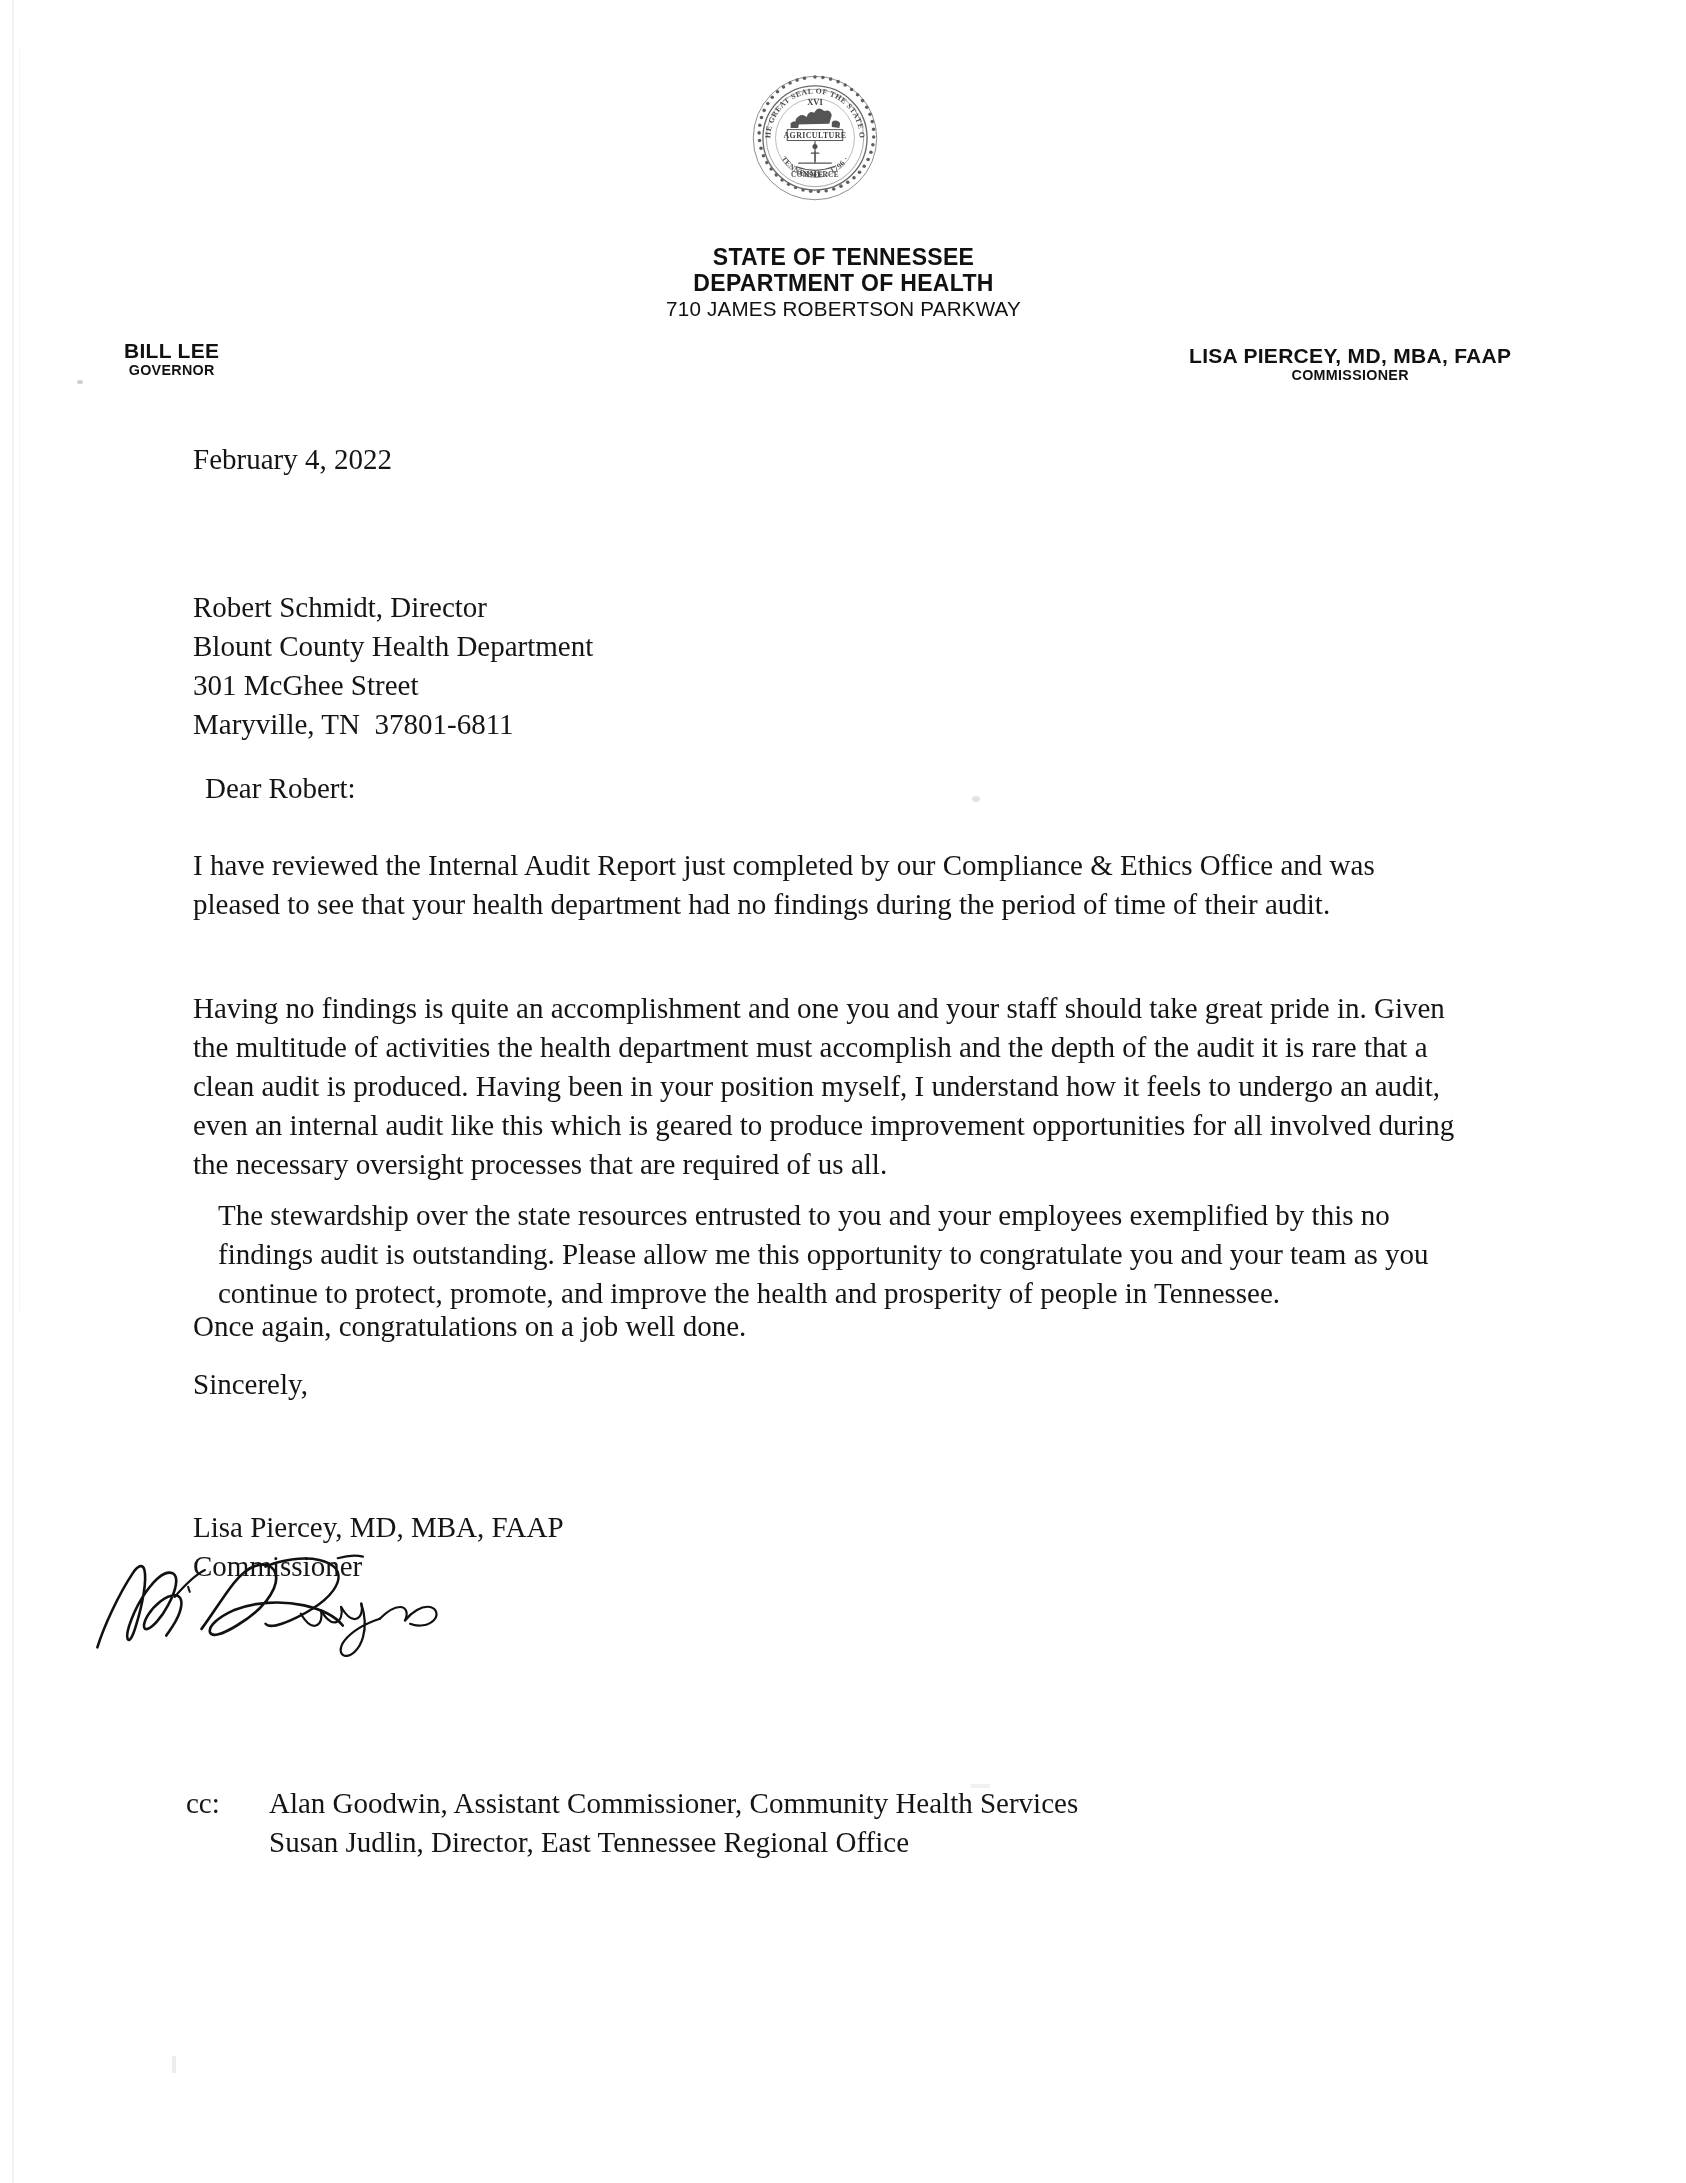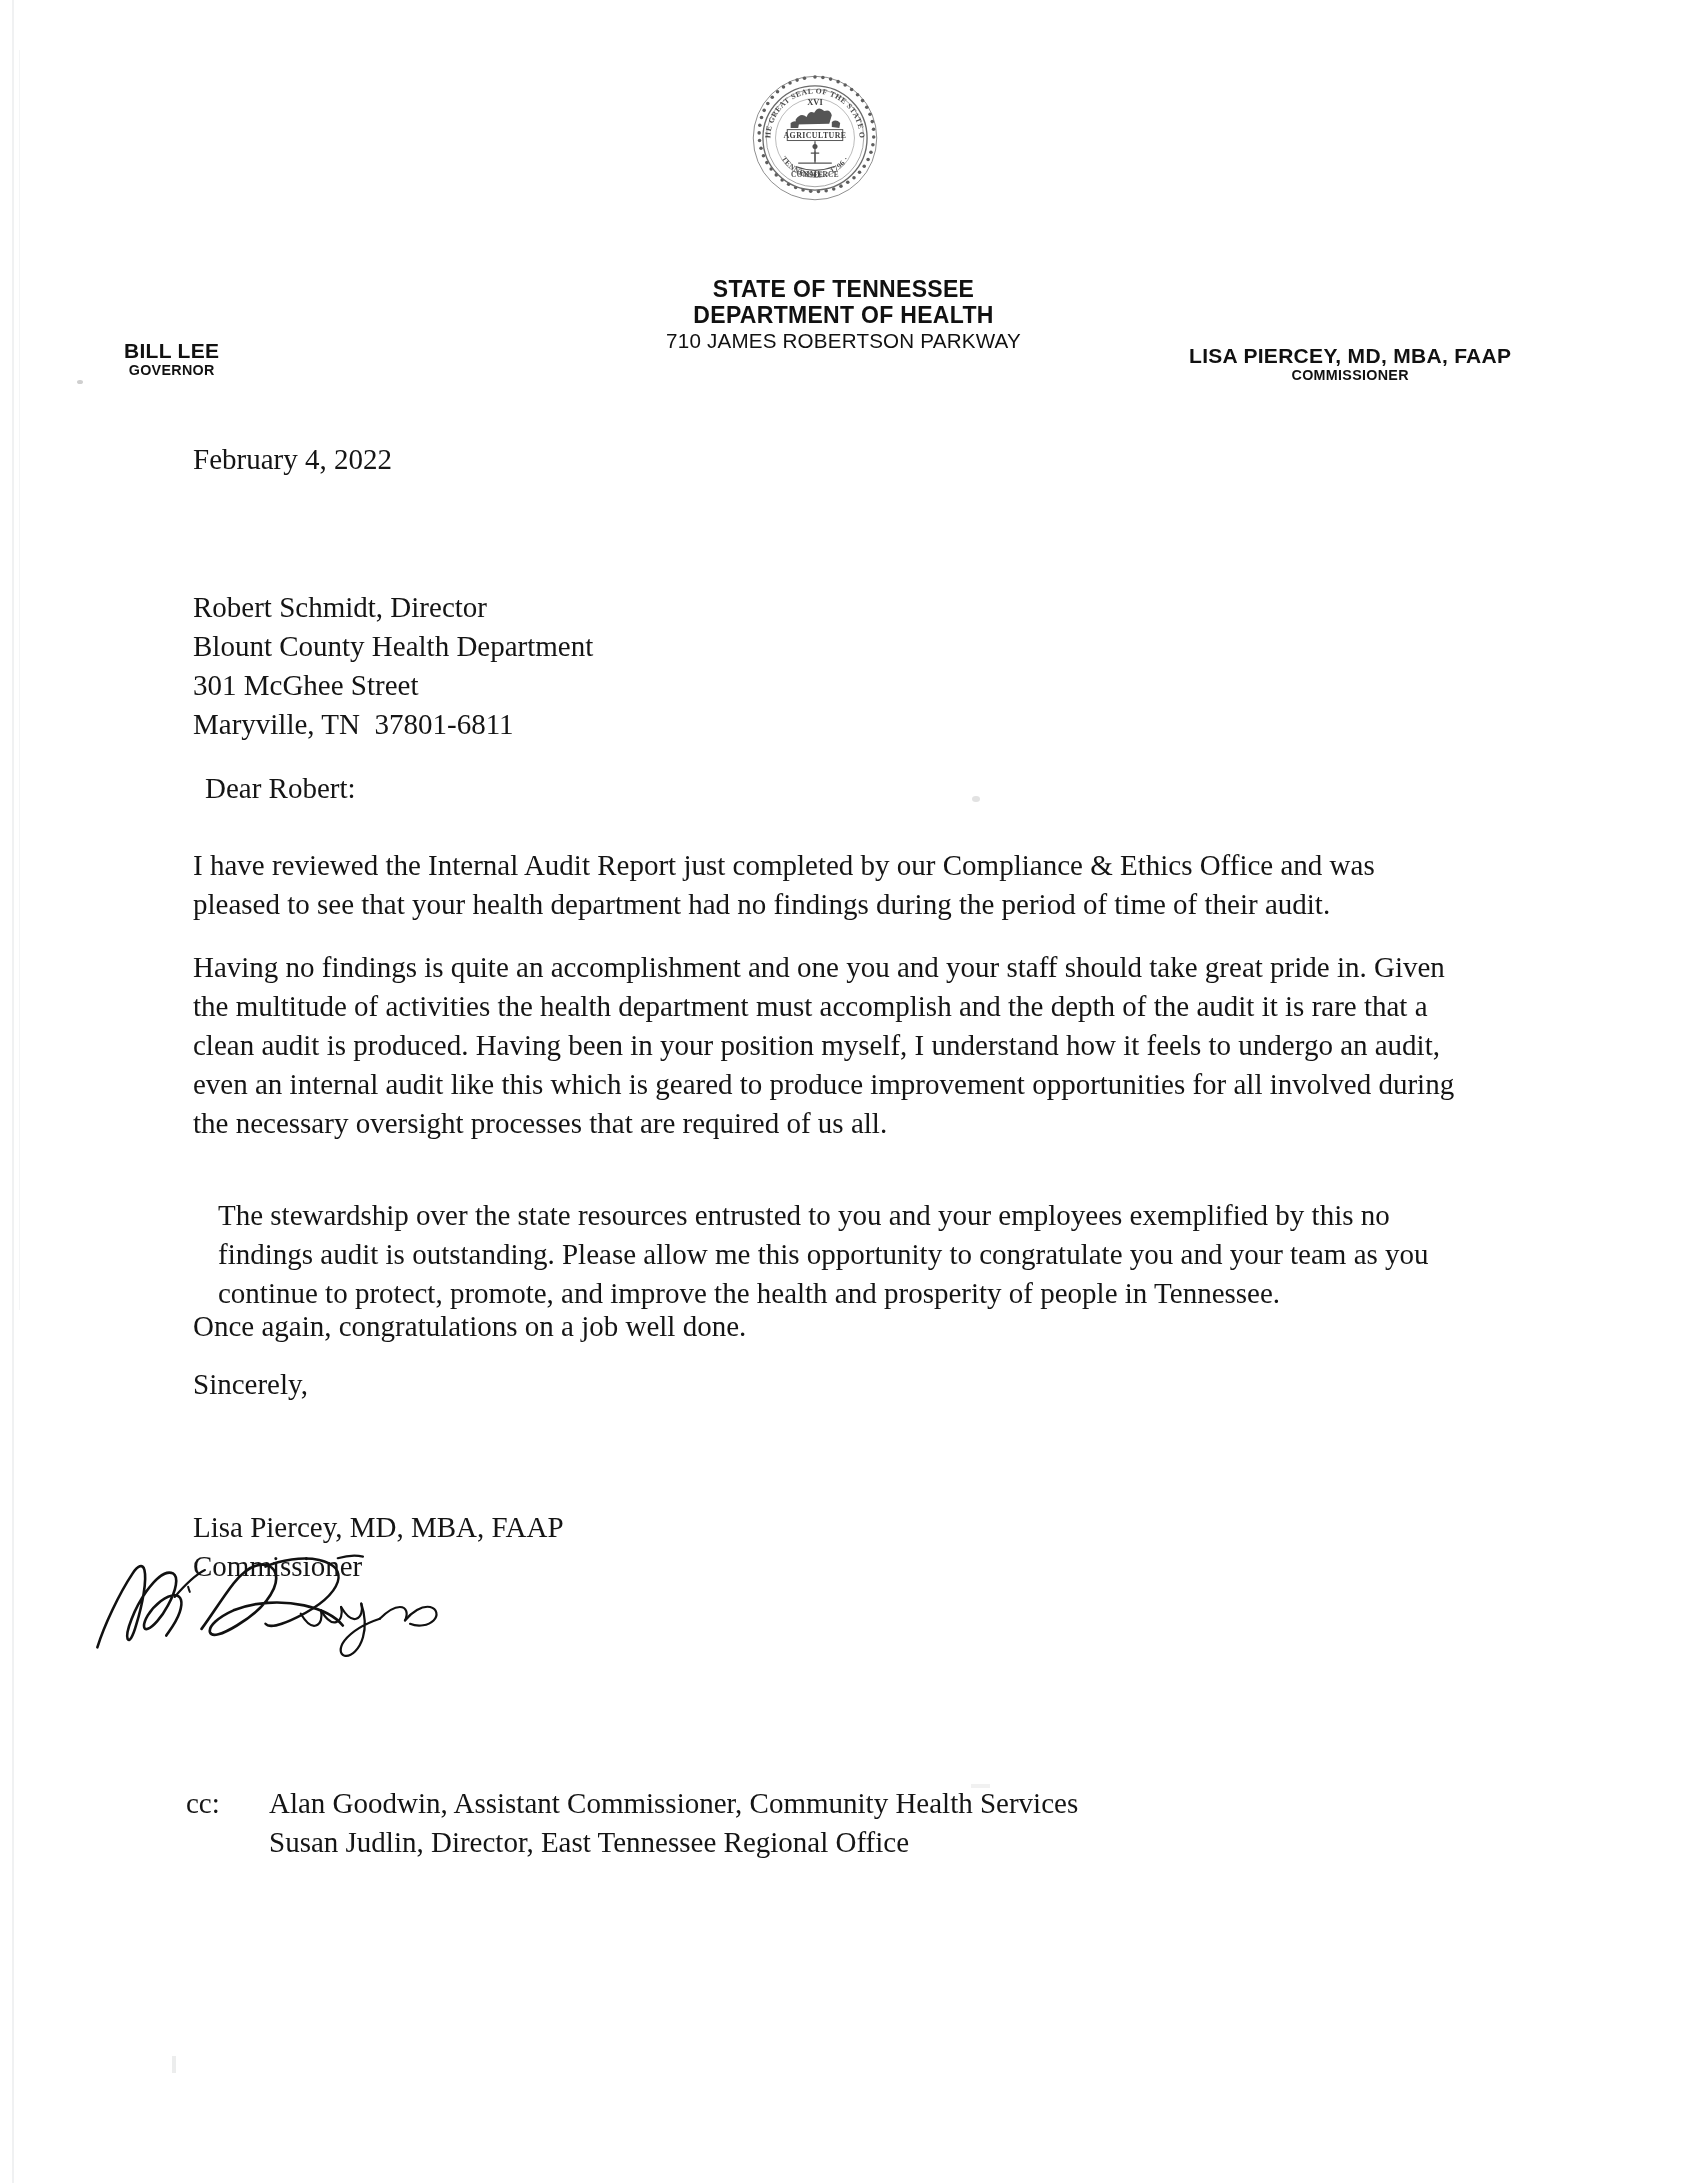--- a/index.html
+++ b/index.html
@@ -61,21 +61,20 @@
 
   
   .letterhead {
     position: absolute;
     left: 0;
     top: 244px;
     width: 1687px;
     text-align: center;
     font-family: "Liberation Sans", "DejaVu Sans", sans-serif;
     color: #111111;
-    margin-top: 32px;
   }
   .lh-1, .lh-2 {
     font-weight: bold;
     font-size: 23px;
     letter-spacing: 0.3px;
     line-height: 26px;
   }
   .lh-3, .lh-4, .lh-5 {
     font-weight: normal;
     font-size: 20.6px;
@@ -150,21 +149,21 @@
     top: 329px;
     left: 12px;
   }
   .para {
     position: absolute;
     left: 0;
     width: 1263px;
     text-align: left;
   }
   .p1 { top: 406px; }
-  .p2 { top: 508px; }
+  .p2 { top: 549px; }
   .p3 { top: 756px; margin-left: 25px; }
   .p4 { top: 867px; }
 
   .closing {
     position: absolute;
     top: 925px;
     left: 0;
   }
 
   .sig-name {

